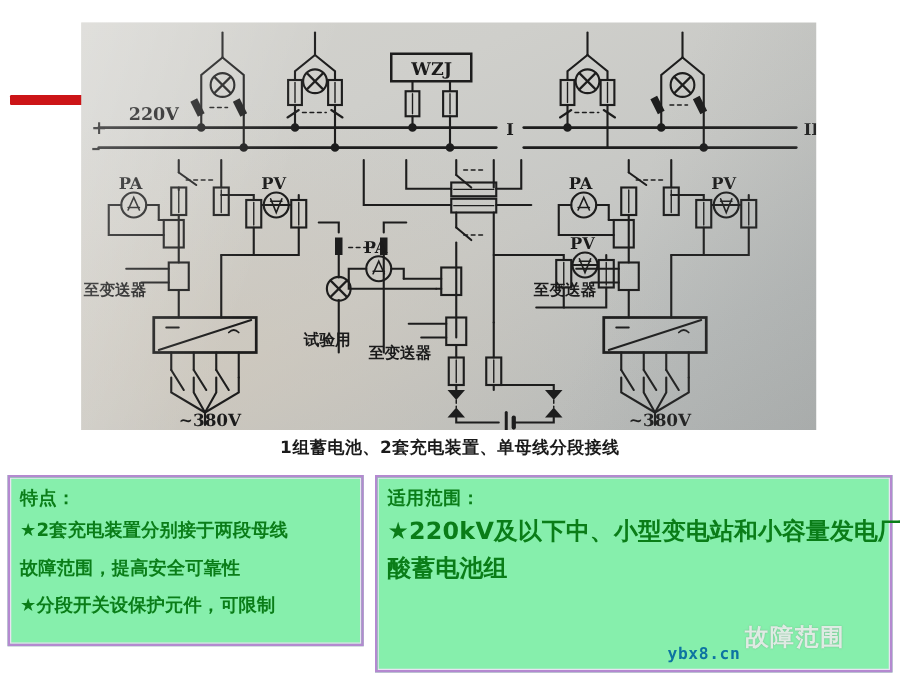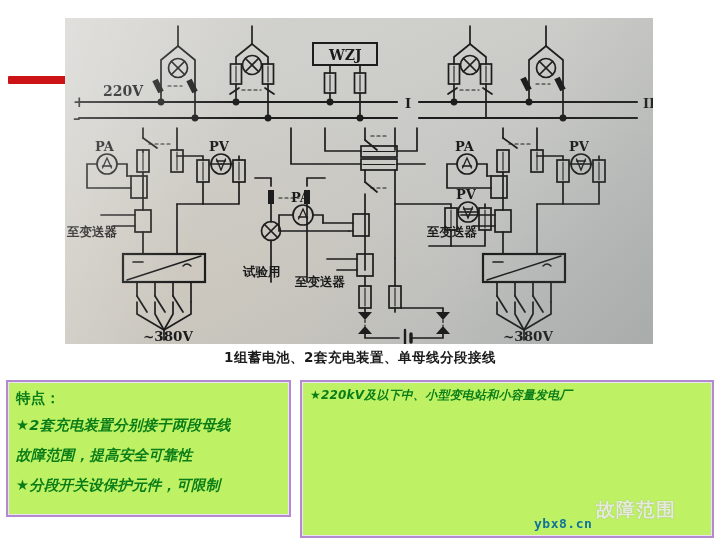--- a/index.html
+++ b/index.html
@@ -37,36 +37,36 @@
   
   .caption{
     position:absolute;left:0;top:349px;width:720px;
     text-align:center;font-size:13.5px;color:#1b1b1b;font-weight:bold;
     letter-spacing:.5px;
   }
 
   
   .note{
     position:absolute;
-    background:#bef264;
+    background:#86efac;
     border:2px solid #b489d0;
     box-shadow:inset 0 0 0 1px #e9e3f2;
     box-sizing:border-box;
   }
   .note-left{left:6px;top:380px;width:285px;height:137px;}
   .note-right{left:300px;top:380px;width:414px;height:158px;}
   .note .title{
     font-size:14.5px;color:#0a7d18;font-weight:bold;
     margin:7px 0 4px 8px;letter-spacing:.3px;
   }
   .note .line{
     font-size:14.5px;color:#0a7d18;font-weight:bold;
-    margin:0 0 3px 8px;line-height:27px;letter-spacing:.2px;white-space:nowrap;font-style:italic;
-  }
-  .note-right .line{font-size:12px;}
+    margin:0 0 3px 8px;line-height:27px;letter-spacing:.2px;white-space:nowrap;
+  }
+  .note-right .line{font-size:19px;}
 
   
   .wm{
     position:absolute;left:534px;top:516px;
     font-family:"DejaVu Sans Mono","Liberation Mono",monospace;
     font-size:13px;font-weight:bold;color:#0369a1;letter-spacing:.5px;
     opacity:.92;
   }
   .wm2{
     position:absolute;left:596px;top:497px;
@@ -439,19 +439,21 @@
   <div class="caption">1组蓄电池、2套充电装置、单母线分段接线</div>
 
   <div class="note note-left">
     <div class="title">特点：</div>
     <div class="line">★2套充电装置分别接于两段母线</div>
     <div class="line">故障范围，提高安全可靠性</div>
     <div class="line">★分段开关设保护元件，可限制</div>
   </div>
 
   <div class="note note-right">
+    <div class="title">适用范围：</div>
     <div class="line">★220kV及以下中、小型变电站和小容量发电厂</div>
+    <div class="line">酸蓄电池组</div>
   </div>
 
   <div class="wm">ybx8.cn</div>
   <div class="wm2">故障范围</div>
 
 </div>
 
 </body></html>

